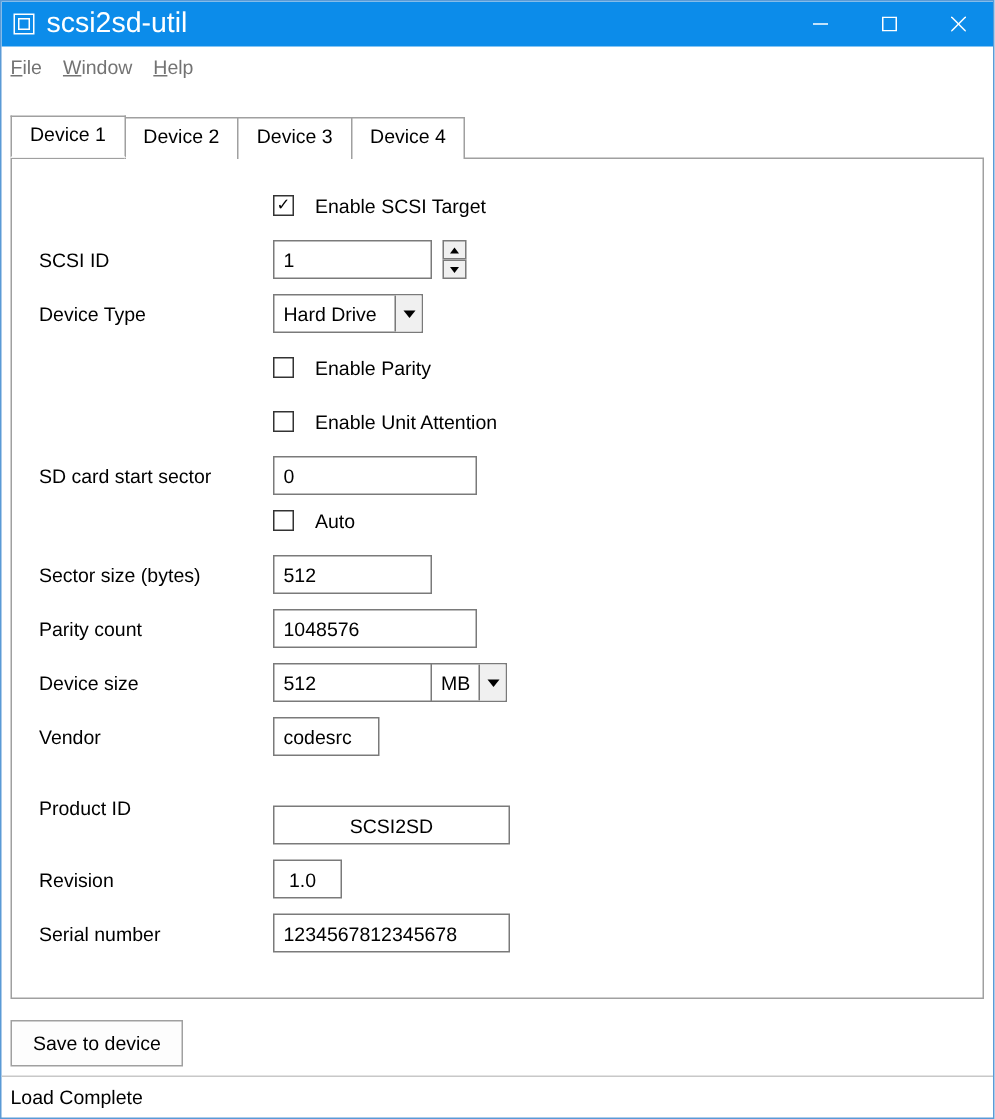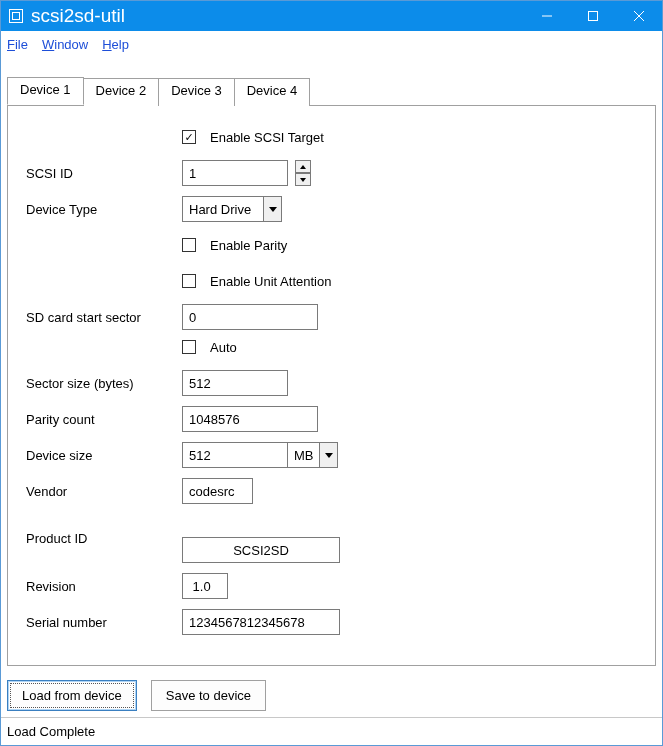--- a/index.html
+++ b/index.html
@@ -4,21 +4,21 @@
 <style>
   * { box-sizing: border-box; font-family: "Segoe UI", Tahoma, sans-serif; font-size: 13px; }
   body { margin: 0; background: #fff; width: 663px; height: 746px; border: 1px solid #5a9ad6; display: flex; flex-direction: column; }
   .titlebar { background: #0c8cea; color: #fff; height: 32px; display: flex; align-items: center; padding: 0 0 0 8px; }
   .titlebar .icon-sq { width: 14px; height: 14px; border: 1px solid #fff; margin-right: 8px; position: relative; }
   .titlebar .icon-sq::after { content: ""; position: absolute; width: 6px; height: 6px; border: 1px solid #fff; top: 2px; left: 2px; }
   .titlebar .title { flex: 1; font-size: 19px; }
   .titlebar .winbtns { display: flex; height: 100%; }
   .titlebar .winbtn { width: 46px; display: flex; align-items: center; justify-content: center; cursor: pointer; }
   .titlebar .winbtn svg { stroke: #fff; stroke-width: 1; fill: none; }
-  .menubar { height: 28px; display: flex; align-items: center; padding: 0 6px; gap: 14px; color: #1d4ed8; }
+  .menubar { height: 28px; display: flex; align-items: center; padding: 0 6px; gap: 14px; color: #737373; }
   .menubar span { cursor: default; }
   .menubar span u { text-decoration: underline; }
   .client { flex: 1; padding: 6px; display: flex; flex-direction: column; }
   .tabstrip { display: flex; position: relative; z-index: 2; margin-top: 13px; }
   .tab { padding: 4px 12px 6px; border: 1px solid #a0a0a0; border-bottom: none; background: #fff; margin-right: -1px; cursor: pointer; position: relative; top: 1px; }
   .tab.active { border-bottom: 1px solid #fff; z-index: 3; padding-bottom: 7px; top: 0; }
   .tabpanel { border: 1px solid #a0a0a0; padding: 18px 14px 30px; margin-top: 0; }
   .formrow { display: flex; align-items: center; margin-bottom: 10px; min-height: 26px; }
   .formrow .label { width: 160px; padding-left: 4px; color: #000; }
   .formrow .controls { display: flex; align-items: center; gap: 8px; }
@@ -192,18 +192,17 @@
     <div class="formrow" style="margin-bottom:0">
       <div class="label">Serial number</div>
       <div class="controls">
         <input class="txt num" style="width: 158px;" value="1234567812345678">
       </div>
     </div>
 
   </div>
 
   <div class="actionrow">
-    <button class="btn focus">Load from device</button>
     <button class="btn">Save to device</button>
   </div>
 </div>
 
 <div class="statusbar">Load Complete</div>
 
 </body></html>

